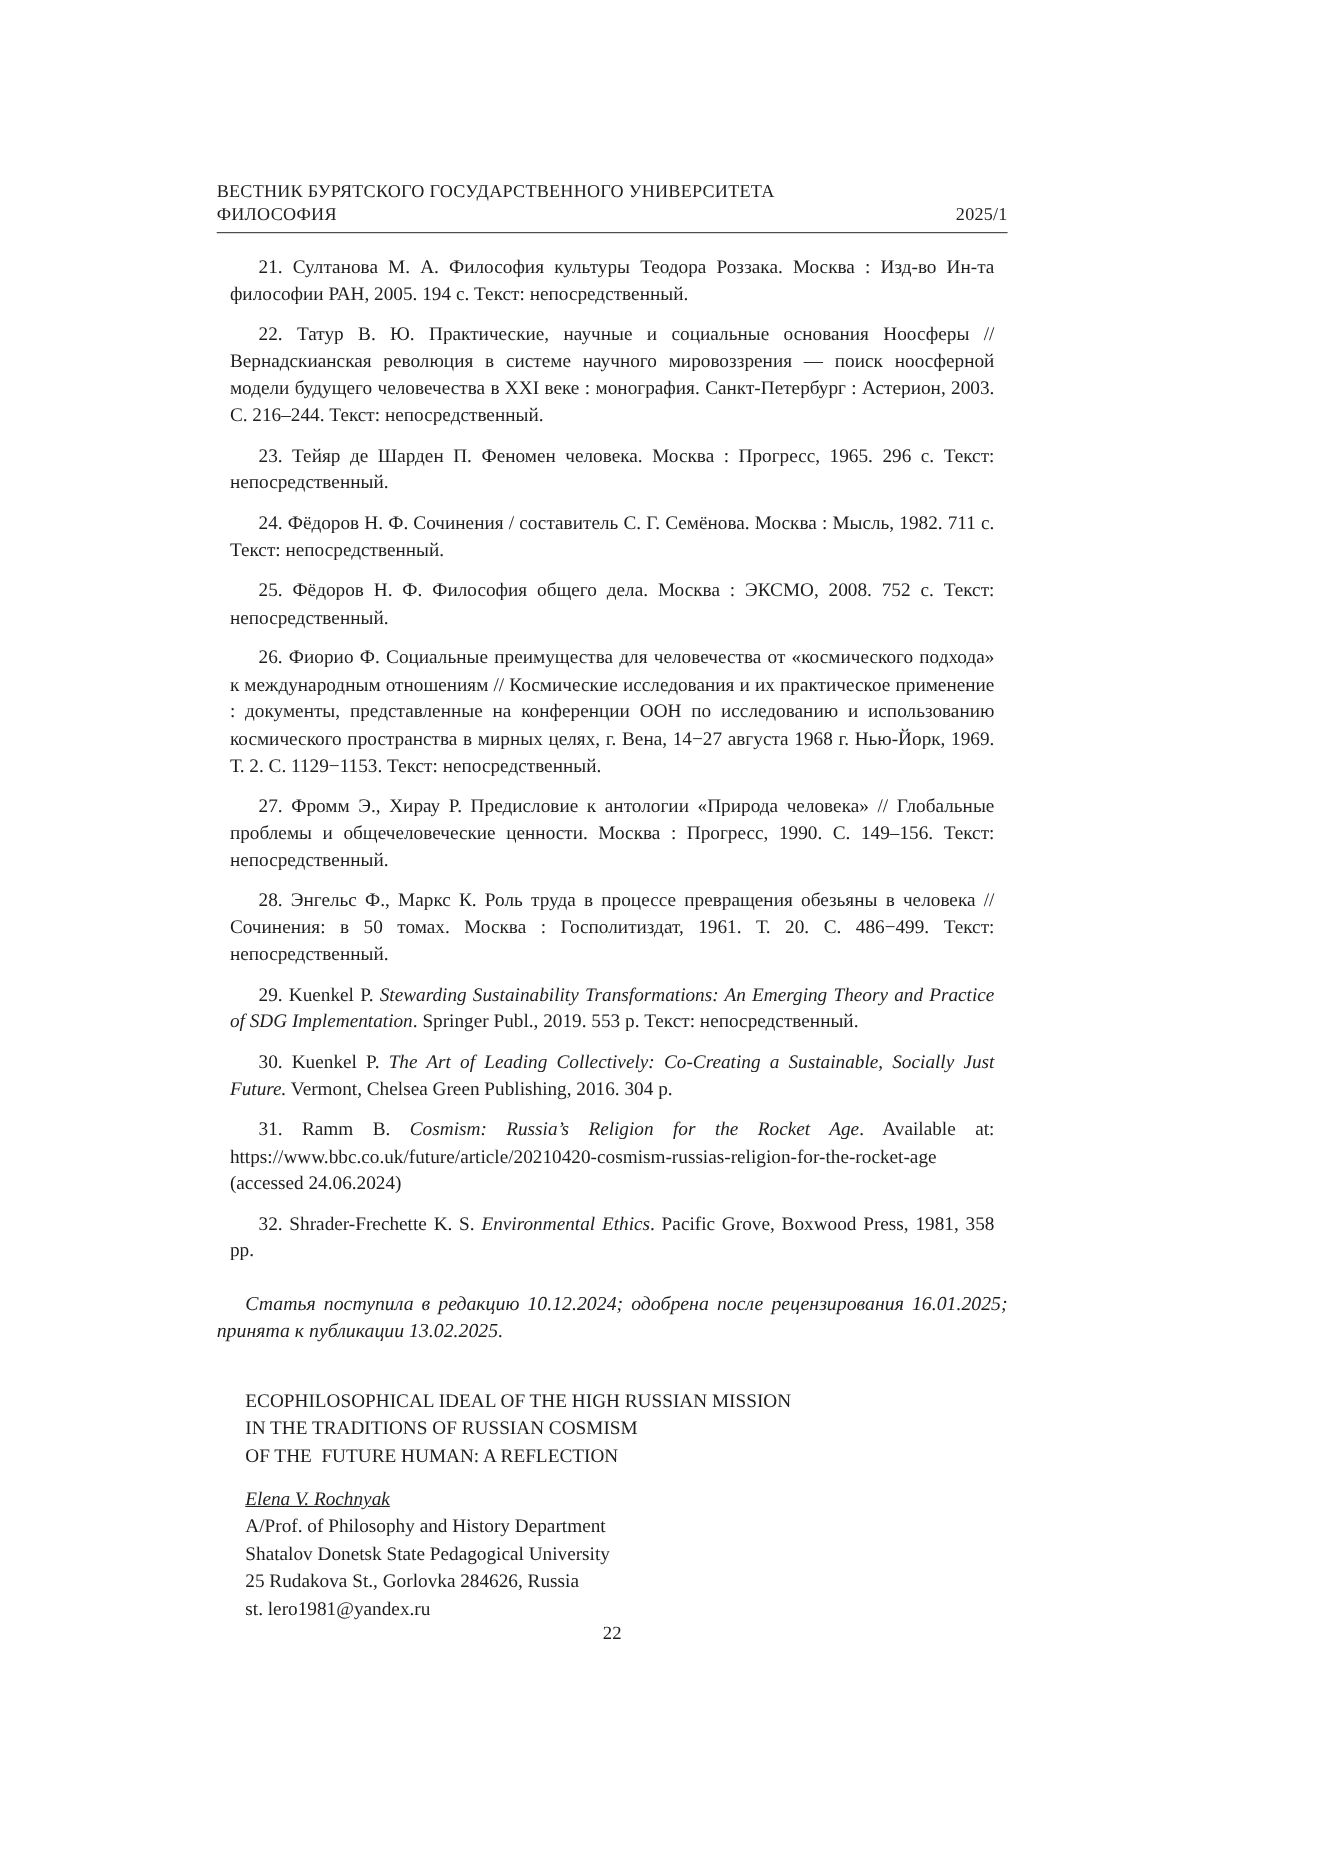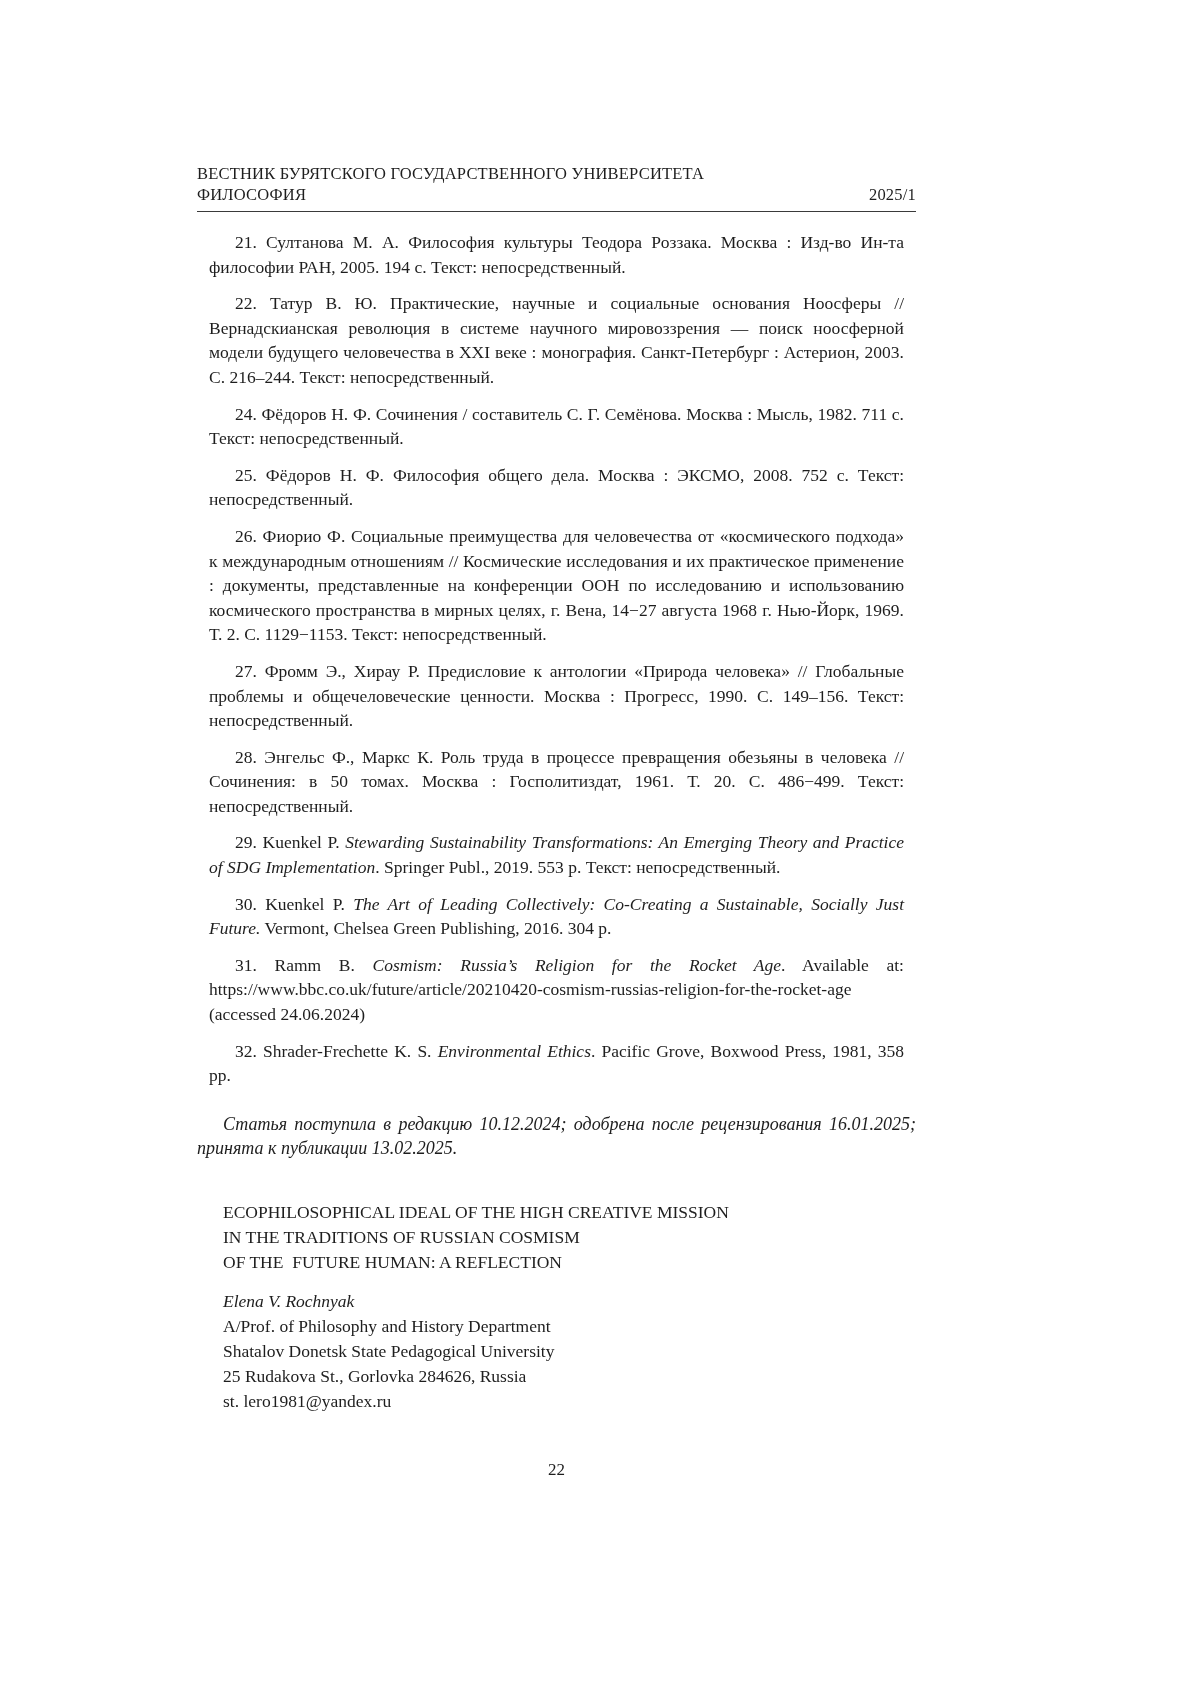--- a/index.html
+++ b/index.html
@@ -51,25 +51,24 @@
   }
   .title-line { white-space: pre-wrap; }
 
   
   .author {
     margin-top: 14px;
     padding-left: 26px;
     font-size: 17.5px;
     line-height: 25px;
   }
-  .author-name { font-style: italic; }
+  .author-name { font-style: italic; text-decoration: underline; }
 
   
   .pageno {
-    margin-top: 46px;
     text-align: center;
     font-size: 17px;
   }
 </style>
 </head>
 <body>
 
 <div class="page">
 
   <header class="hdr">
@@ -77,35 +76,36 @@
     <div class="hdr-line2">
       <span>ФИЛОСОФИЯ</span>
       <span>2025/1</span>
     </div>
     <div class="rule"></div>
   </header>
 
   <section class="refs">
     <p class="ref"><span>21. Султанова М. А. Философия культуры Теодора Роззака. Москва : Изд-во Ин-та философии РАН, 2005. 194 с. Текст: непосредственный.</span></p>
     <p class="ref"><span>22. Татур В. Ю. Практические, научные и социальные основания Ноосферы // Вернадскианская революция в системе научного мировоззрения — поиск ноосферной модели будущего человечества в XXI веке : монография. Санкт-Петербург : Астерион, 2003. С. 216–244. Текст: непосредственный.</span></p>
+    <p class="ref"><span>23. Тейяр де Шарден П. Феномен человека. Москва : Прогресс, 1965. 296 с. Текст: непосредственный.</span></p>
     <p class="ref"><span>24. Фёдоров Н. Ф. Сочинения / составитель С. Г. Семёнова. Москва : Мысль, 1982. 711 с. Текст: непосредственный.</span></p>
     <p class="ref"><span>25. Фёдоров Н. Ф. Философия общего дела. Москва : ЭКСМО, 2008. 752 с. Текст: непосредственный.</span></p>
     <p class="ref"><span>26. Фиорио Ф. Социальные преимущества для человечества от «космического подхода» к международным отношениям // Космические исследования и их практическое применение : документы, представленные на конференции ООН по исследованию и использованию космического пространства в мирных целях, г. Вена, 14−27 августа 1968 г. Нью-Йорк, 1969. Т. 2.  С. 1129−1153. Текст: непосредственный.</span></p>
     <p class="ref"><span>27. Фромм Э., Хирау Р. Предисловие к антологии «Природа человека» // Глобальные проблемы и общечеловеческие ценности. Москва : Прогресс, 1990. С. 149–156. Текст: непосредственный.</span></p>
     <p class="ref"><span>28. Энгельс Ф., Маркс К. Роль труда в процессе превращения обезьяны в человека // Сочинения: в 50 томах. Москва : Госполитиздат, 1961. Т. 20. С. 486−499. Текст: непосредственный.</span></p>
     <p class="ref"><span>29. Kuenkel P. </span><span class="it">Stewarding Sustainability Transformations: An Emerging Theory and Practice of SDG Implementation</span><span>. Springer Publ., 2019. 553 p. Текст: непосредственный.</span></p>
     <p class="ref"><span>30. Kuenkel P. </span><span class="it">The Art of Leading Collectively: Co-Creating a Sustainable, Socially Just Future.</span><span> Vermont, Chelsea Green Publishing, 2016. 304 p.</span></p>
     <p class="ref"><span>31. Ramm B. </span><span class="it">Cosmism: Russia’s Religion for the Rocket Age</span><span>. Available at: https://www.bbc.co.uk/future/article/20210420-cosmism-russias-religion-for-the-rocket-age (accessed 24.06.2024)</span></p>
     <p class="ref"><span>32. Shrader-Frechette K. S. </span><span class="it">Environmental Ethics</span><span>. Pacific Grove, Boxwood Press, 1981, 358 pp.</span></p>
   </section>
 
   <p class="note">Статья поступила в редакцию 10.12.2024; одобрена после рецензирования 16.01.2025; принята к публикации 13.02.2025.</p>
 
   <section class="en-title">
-    <div class="title-line">ECOPHILOSOPHICAL IDEAL OF THE HIGH CREATIVE MISSION</div>
+    <div class="title-line">ECOPHILOSOPHICAL IDEAL OF THE HIGH RUSSIAN MISSION</div>
     <div class="title-line">IN THE TRADITIONS OF RUSSIAN COSMISM</div>
     <div class="title-line">OF THE  FUTURE HUMAN: A REFLECTION</div>
   </section>
 
   <section class="author">
     <div class="author-name">Elena V. Rochnyak</div>
     <div>A/Prof. of Philosophy and History Department</div>
     <div>Shatalov Donetsk State Pedagogical University</div>
     <div>25 Rudakova St., Gorlovka 284626, Russia</div>
     <div>st. lero1981@yandex.ru</div>

